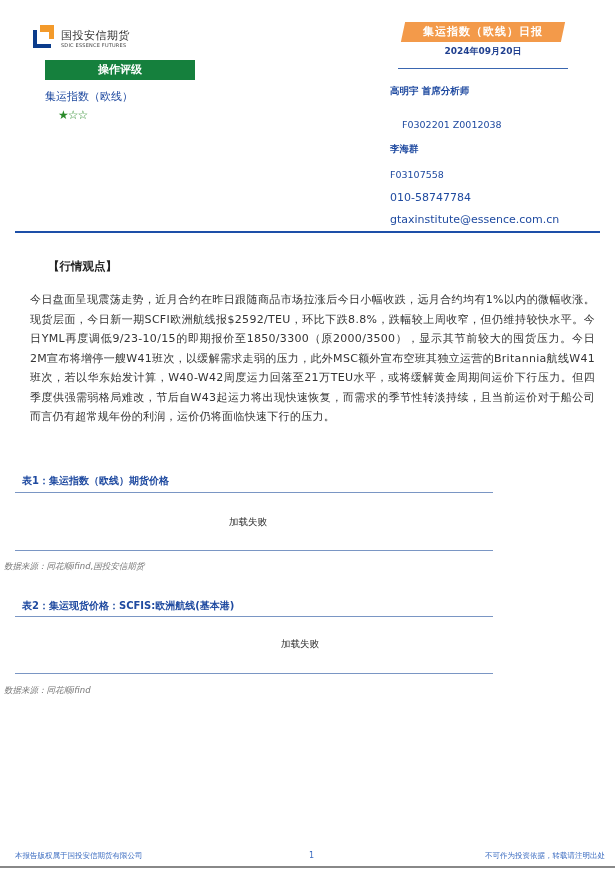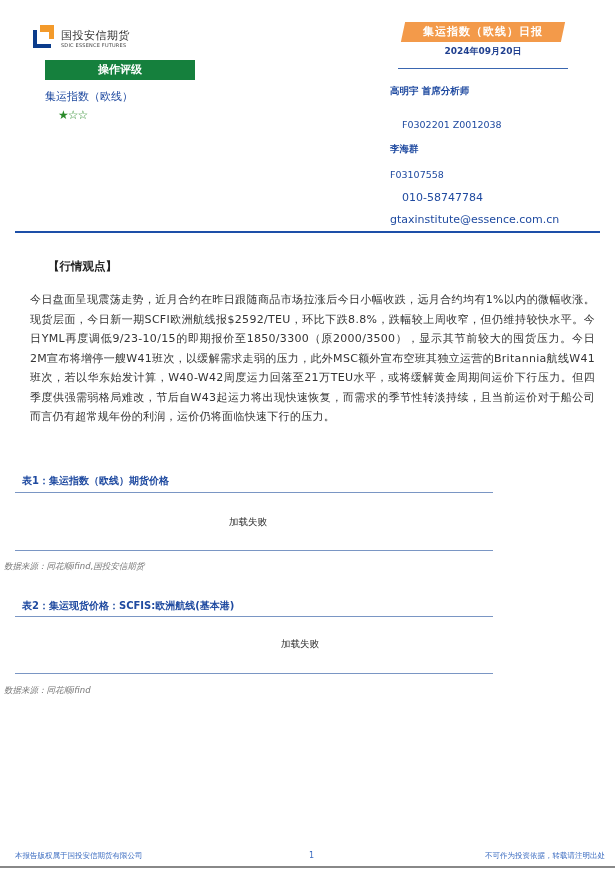--- a/index.html
+++ b/index.html
@@ -63,21 +63,21 @@
 
 <div class="banner"></div>
 <div class="banner-text">集运指数（欧线）日报</div>
 <div class="date">2024年09月20日</div>
 <div class="date-line"></div>
 
 <div class="analyst bold" style="top:85px;">高明宇 首席分析师</div>
 <div class="analyst" style="top:119px;margin-left:12px;">F0302201 Z0012038</div>
 <div class="analyst bold" style="top:143px;">李海群</div>
 <div class="analyst" style="top:169px;">F03107558</div>
-<div class="analyst big" style="top:191px;margin-left:12px;">010-58747784</div>
+<div class="analyst big" style="top:191px;">010-58747784</div>
 <div class="analyst big" style="top:213px;">gtaxinstitute@essence.com.cn</div>
 
 <div class="header-rule"></div>
 
 <div class="section-title">【行情观点】</div>
 <div class="body-text">今日盘面呈现震荡走势，近月合约在昨日跟随商品市场拉涨后今日小幅收跌，远月合约均有1%以内的微幅收涨。现货层面，今日新一期SCFI欧洲航线报$2592/TEU，环比下跌8.8%，跌幅较上周收窄，但仍维持较快水平。今日YML再度调低9/23-10/15的即期报价至1850/3300（原2000/3500），显示其节前较大的囤货压力。今日2M宣布将增停一艘W41班次，以缓解需求走弱的压力，此外MSC额外宣布空班其独立运营的Britannia航线W41班次，若以华东始发计算，W40-W42周度运力回落至21万TEU水平，或将缓解黄金周期间运价下行压力。但四季度供强需弱格局难改，节后自W43起运力将出现快速恢复，而需求的季节性转淡持续，且当前运价对于船公司而言仍有超常规年份的利润，运价仍将面临快速下行的压力。</div>
 
 <div class="tbl-title" style="top:474px;">表1：集运指数（欧线）期货价格</div>
 <div class="tbl-rule" style="top:492px;"></div>
 <div class="tbl-fail" style="left:229px; top:516px;">加载失败</div>

